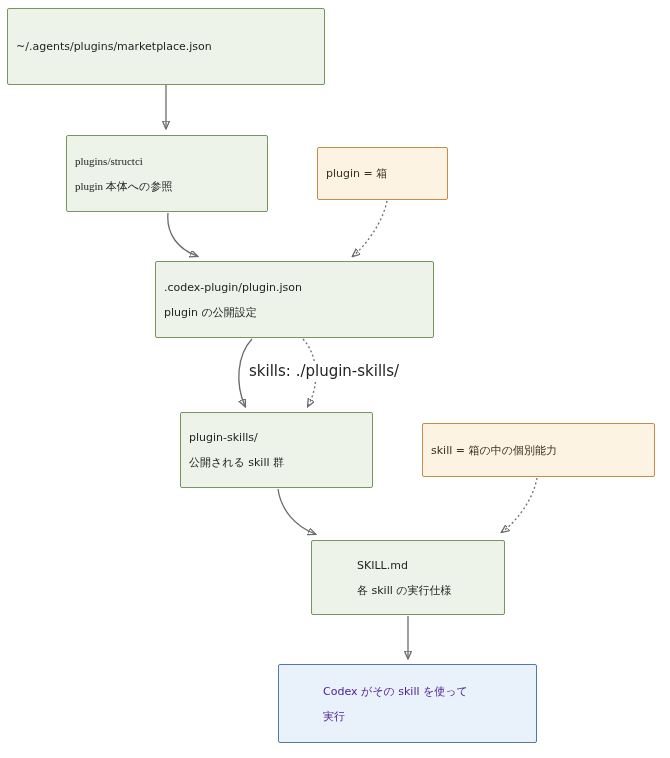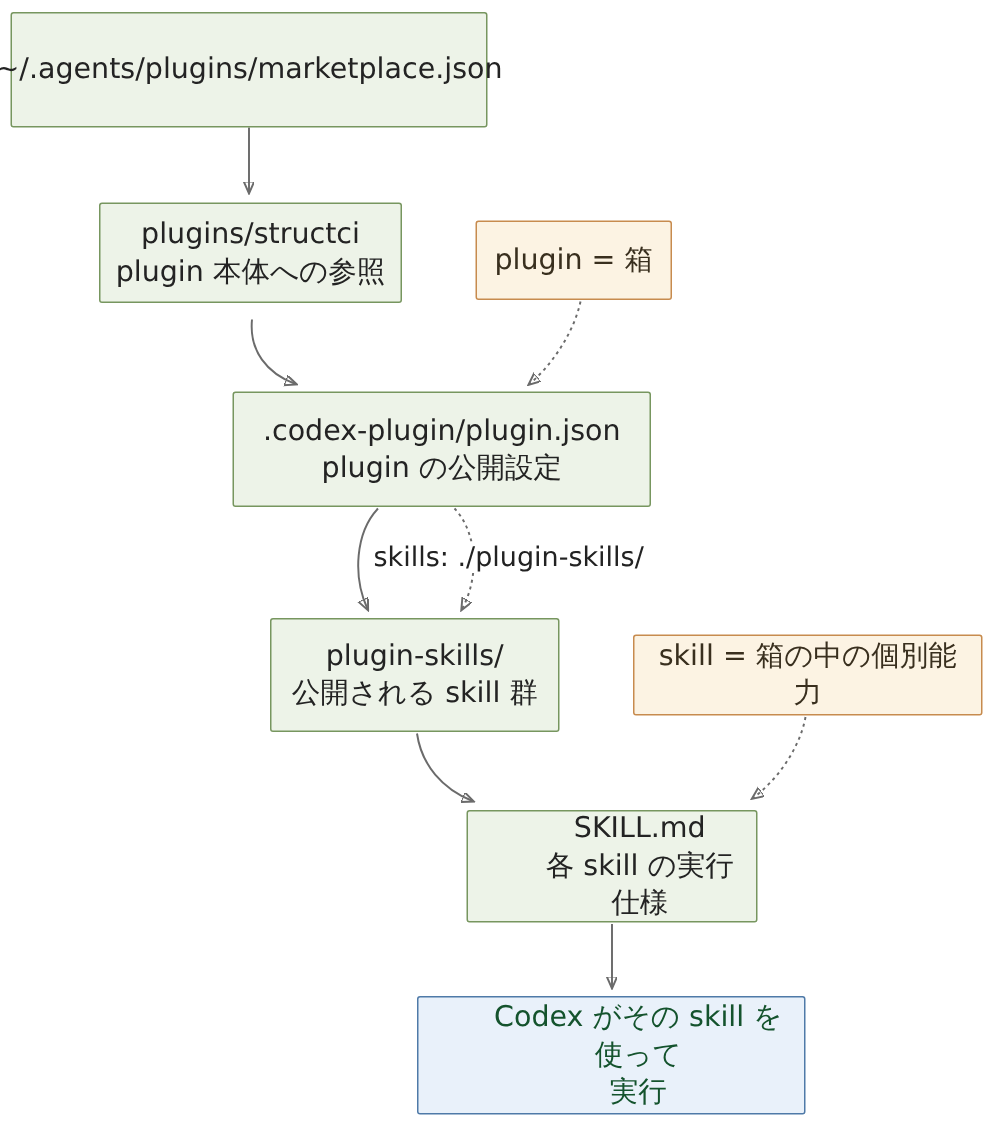--- a/index.html
+++ b/index.html
@@ -29,50 +29,50 @@
   }
   .edges path.dotted {
     stroke-dasharray: 2 2.6;
   }
   .node {
     position: absolute;
     box-sizing: border-box;
     display: flex;
     flex-direction: column;
     justify-content: center;
-    align-items: center;
+    align-items: flex-start;
     text-align: center;
-    font-size: 19px;
+    font-size: 11px;
     line-height: 25px;
     color: #232323;
     border-radius: 2px;
     padding: 2px 8px;
   }
   .node.green {
     background: #edf3e8;
     border: 1.6px solid #77965f;
   }
   .node.orange {
     background: #fcf3e3;
     border: 1.6px solid #c78b4e;
     color: #392f1e;
   }
   .node.blue {
     background: #e9f1fa;
     border: 1.8px solid #4f7aa8;
-    color: #14532d;
+    color: #4c1d95;
     padding-left: 44px;
   }
   .edge-label {
     position: absolute;
     left: 246px;
     top: 361px;
     background: #ffffff;
     padding: 0 3px;
-    font-size: 18px;
+    font-size: 15px;
     line-height: 21px;
     color: #222222;
     white-space: nowrap;
   }
 </style>
 </head>
 <body>
 
 <div class="stage">
 
@@ -89,21 +89,21 @@
     <path class="dotted" d="M303,339 C318,355 320,384 308,406" marker-end="url(#arrowhead)"></path>
     <path d="M278,489 C281,510 295,526 315,534" marker-end="url(#arrowhead)"></path>
     <path class="dotted" d="M537,478 C533,500 517,521 502,532" marker-end="url(#arrowhead)"></path>
     <path d="M408,616 L408,658" marker-end="url(#arrowhead)"></path>
   </svg>
 
   <div class="node green" style="left:7px; top:8px; width:318px; height:77px;">
     <div>~/.agents/plugins/marketplace.json</div>
   </div>
 
-  <div class="node green" style="left:66px; top:135px; width:202px; height:67px;">
+  <div class="node green" style="left:66px; top:135px; width:202px; height:77px;font-family:Liberation Serif, serif;">
     <div>plugins/structci</div>
     <div>plugin 本体への参照</div>
   </div>
 
   <div class="node orange" style="left:317px; top:147px; width:131px; height:53px;">
     <div>plugin = 箱</div>
   </div>
 
   <div class="node green" style="left:155px; top:261px; width:279px; height:77px;">
     <div>.codex-plugin/plugin.json</div>

